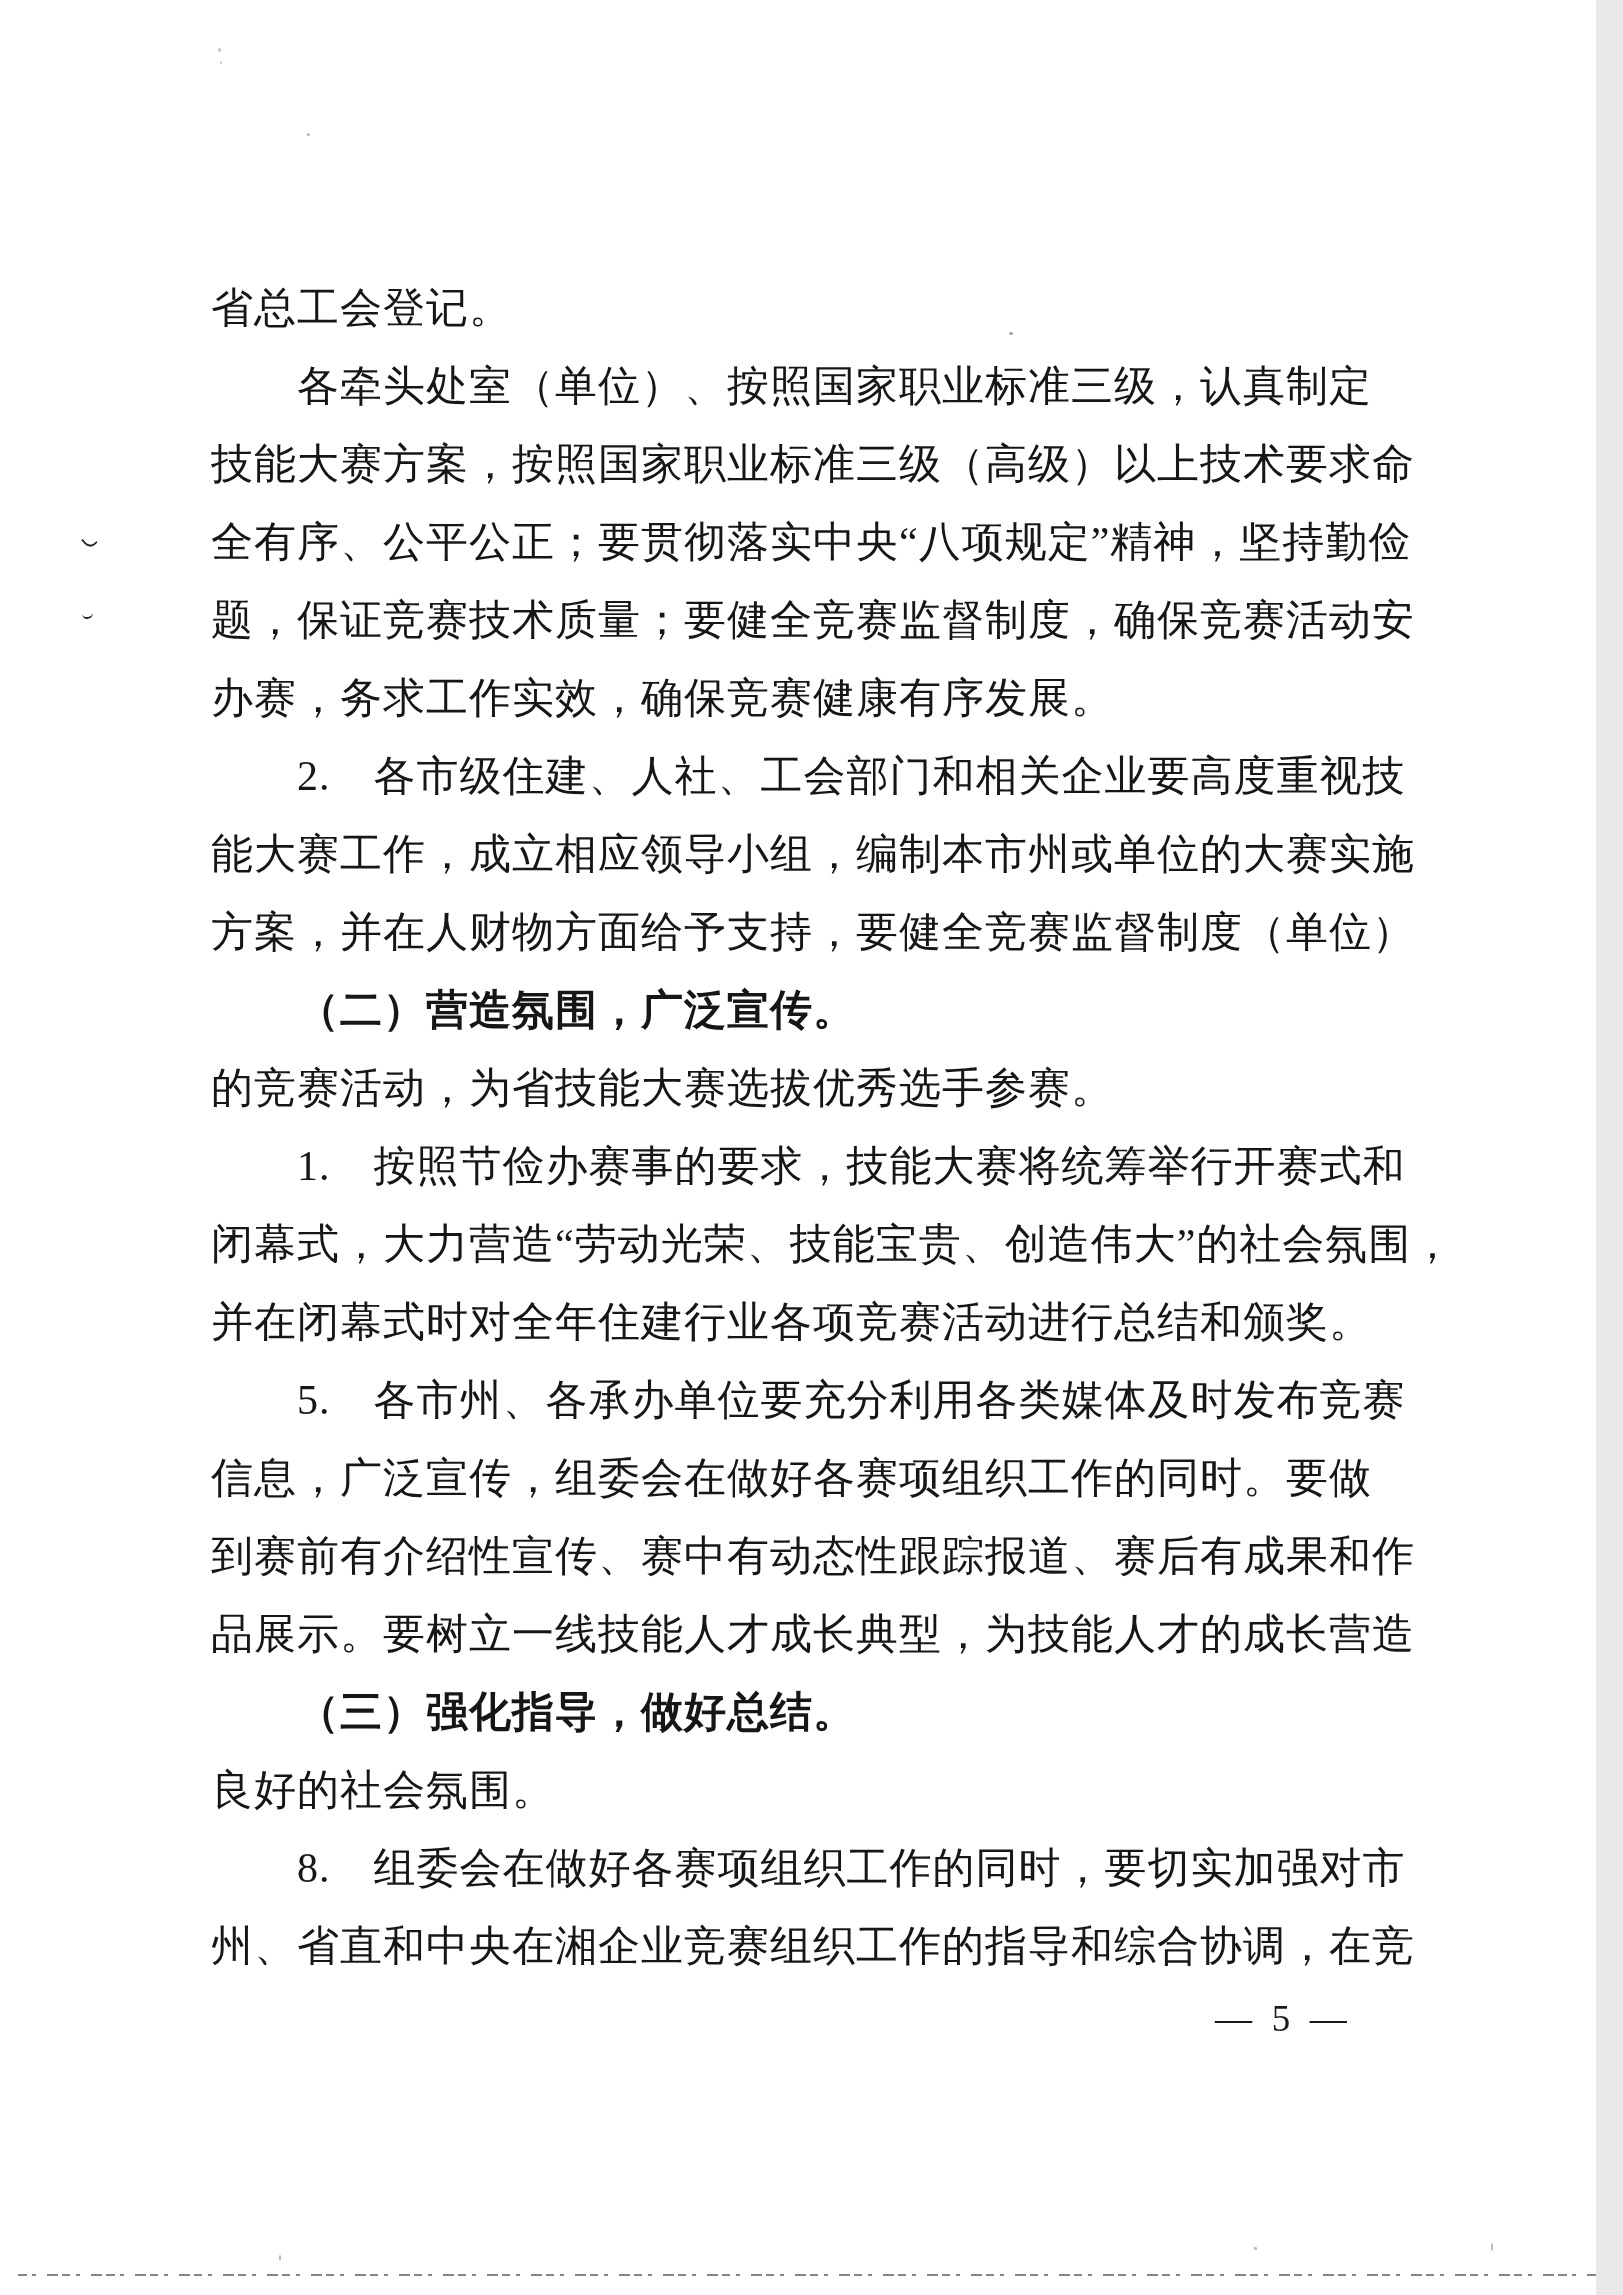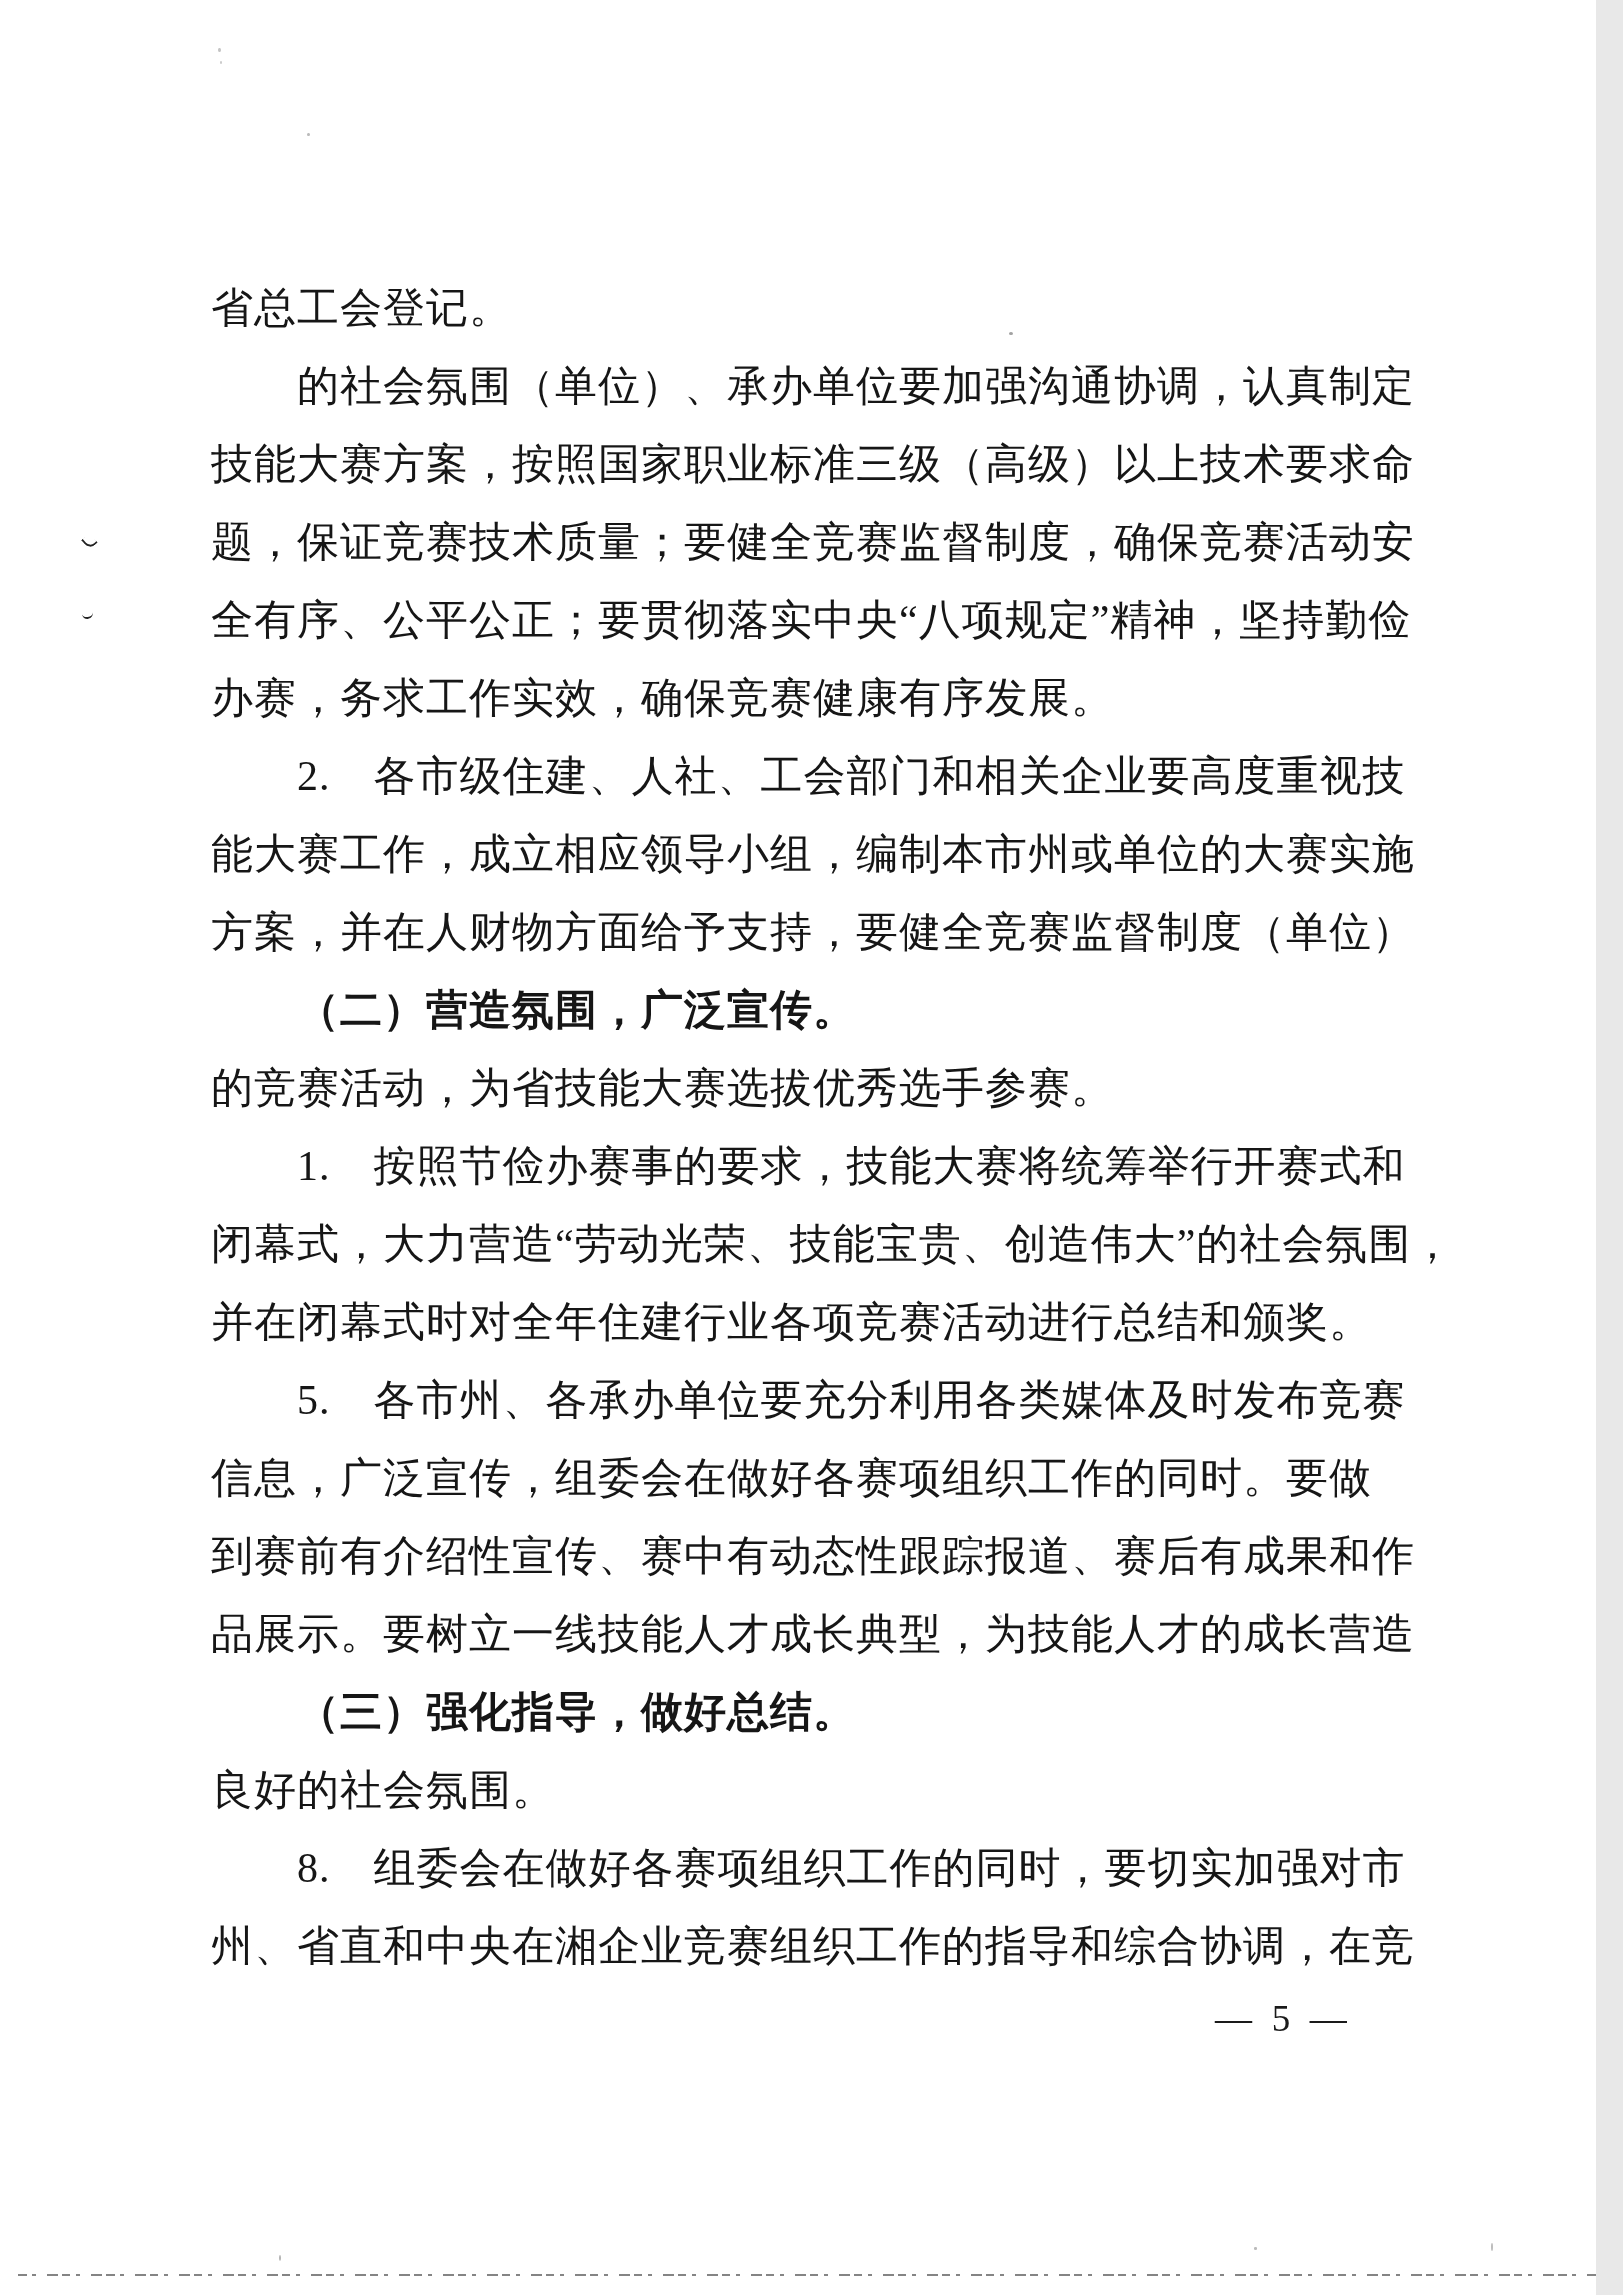--- a/index.html
+++ b/index.html
@@ -101,24 +101,24 @@
     );
   }
 </style>
 </head>
 <body>
 
 <div class="page">
 
   <div class="text-block" id="text-block">
       <div class="line">省总工会登记。</div>
-      <div class="line indent">的社会氛围（单位）、承办单位要加强沟通协调，认真制定</div>
+      <div class="line indent">各牵头处室（单位）、按照国家职业标准三级，认真制定</div>
       <div class="line">技能大赛方案，按照国家职业标准三级（高级）以上技术要求命</div>
+      <div class="line">全有序、公平公正；要贯彻落实中央“八项规定”精神，坚持勤俭</div>
       <div class="line">题，保证竞赛技术质量；要健全竞赛监督制度，确保竞赛活动安</div>
-      <div class="line">全有序、公平公正；要贯彻落实中央“八项规定”精神，坚持勤俭</div>
       <div class="line">办赛，务求工作实效，确保竞赛健康有序发展。</div>
       <div class="line indent">2.　各市级住建、人社、工会部门和相关企业要高度重视技</div>
       <div class="line">能大赛工作，成立相应领导小组，编制本市州或单位的大赛实施</div>
       <div class="line">方案，并在人财物方面给予支持，要健全竞赛监督制度（单位）</div>
       <div class="line indent bold">（二）营造氛围，广泛宣传。</div>
       <div class="line">的竞赛活动，为省技能大赛选拔优秀选手参赛。</div>
       <div class="line indent">1.　按照节俭办赛事的要求，技能大赛将统筹举行开赛式和</div>
       <div class="line">闭幕式，大力营造“劳动光荣、技能宝贵、创造伟大”的社会氛围，</div>
       <div class="line">并在闭幕式时对全年住建行业各项竞赛活动进行总结和颁奖。</div>
       <div class="line indent">5.　各市州、各承办单位要充分利用各类媒体及时发布竞赛</div>

